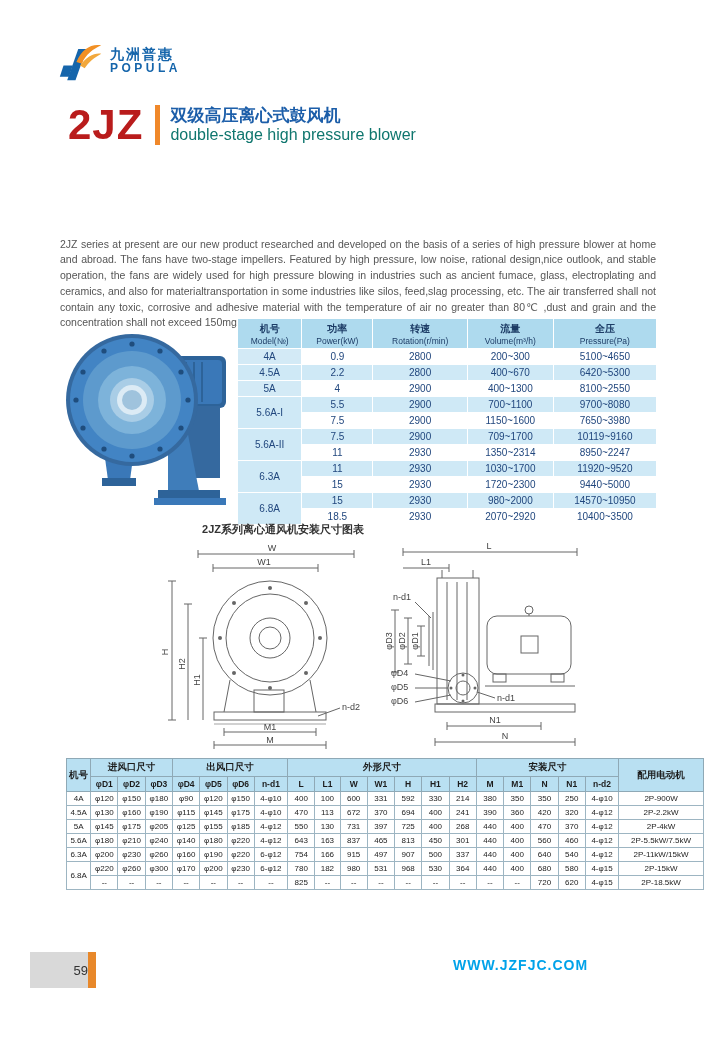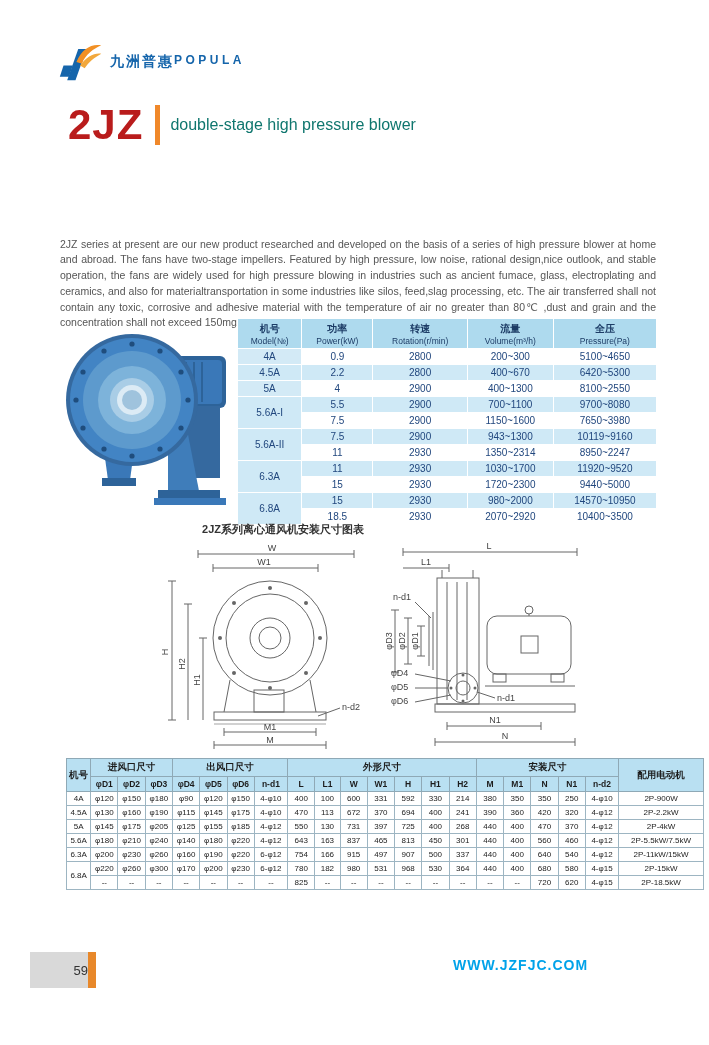--- a/index.html
+++ b/index.html
@@ -1,20 +1,20 @@
 <!DOCTYPE html>
 <html><head>
 <meta charset="utf-8">
 <style>
   html,body{margin:0;padding:0;background:#fff;}
   .page{position:relative;width:709px;height:1045px;background:#fff;overflow:hidden;
         font-family:"Liberation Sans","DejaVu Sans",sans-serif;color:#333;}
   
   .logo{position:absolute;left:58px;top:38px;display:flex;align-items:center;gap:6px;}
-  .logo-text{display:flex;flex-direction:row;line-height:1.05;}
+  .logo-text{display:flex;flex-direction:column;line-height:1.05;}
   .logo-cn{color:#1565ab;font-weight:bold;font-size:14px;letter-spacing:2px;}
   .logo-en{color:#1565ab;font-weight:bold;font-size:12px;letter-spacing:3.5px;}
   
   .titleband{position:absolute;left:68px;top:104px;display:flex;align-items:center;}
   .title-model{font-size:42px;font-weight:bold;color:#b91c1c;line-height:1;letter-spacing:1px;text-align:right;}
   .title-bar{width:5px;height:40px;background:#f0882a;margin:0 10px 0 12px;}
   .title-texts{display:flex;flex-direction:column;line-height:1.15;}
   .title-cn{font-size:17px;font-weight:bold;color:#1c5ea9;}
   .title-en{font-size:16px;color:#0f766e;}
   
@@ -73,20 +73,21 @@
     <div class="logo-text">
       <span class="logo-cn">九洲普惠</span>
       <span class="logo-en">POPULA</span>
     </div>
   </div>
 
   <div class="titleband">
     <span class="title-model">2JZ</span>
     <span class="title-bar"></span>
     <span class="title-texts">
+      <span class="title-cn">双级高压离心式鼓风机</span>
       <span class="title-en">double-stage high pressure blower</span>
     </span>
   </div>
 
   <p class="para-en">2JZ series at present are our new product researched and developed on the basis of a series of high pressure blower at home and abroad. The fans have two-stage impellers. Featured by high pressure, low noise, rational design,nice outlook, and stable operation, the fans are widely used for high pressure blowing in industries such as ancient fumace, glass, electroplating and ceramics, and also for materialtransportation in some industries like silos, feed,slag processing, etc. The air transferred shall not contain any toxic, corrosive and adhesive material with the temperature of air no greater than 80℃ ,dust and grain and the concentration shall not exceed 150mg/m³.</p>
 
   <div class="blower-img">
     <svg width="192" height="200" viewBox="0 0 192 200">
 
       <rect x="118" y="38" width="58" height="52" rx="6" fill="#2d6399"></rect>
@@ -172,21 +173,21 @@
           <tr>
             <td>7.5</td>
             <td>2900</td>
             <td>1150~1600</td>
             <td>7650~3980</td>
           </tr>
           <tr class="alt">
             <td rowspan="2" class="model-cell">5.6A-II</td>
             <td>7.5</td>
             <td>2900</td>
-            <td>943~1300</td>
+            <td>709~1700</td>
             <td>10119~9160</td>
           </tr>
           <tr>
             <td>11</td>
             <td>2930</td>
             <td>1350~2314</td>
             <td>8950~2247</td>
           </tr>
           <tr class="alt">
             <td rowspan="2" class="model-cell">6.3A</td>

